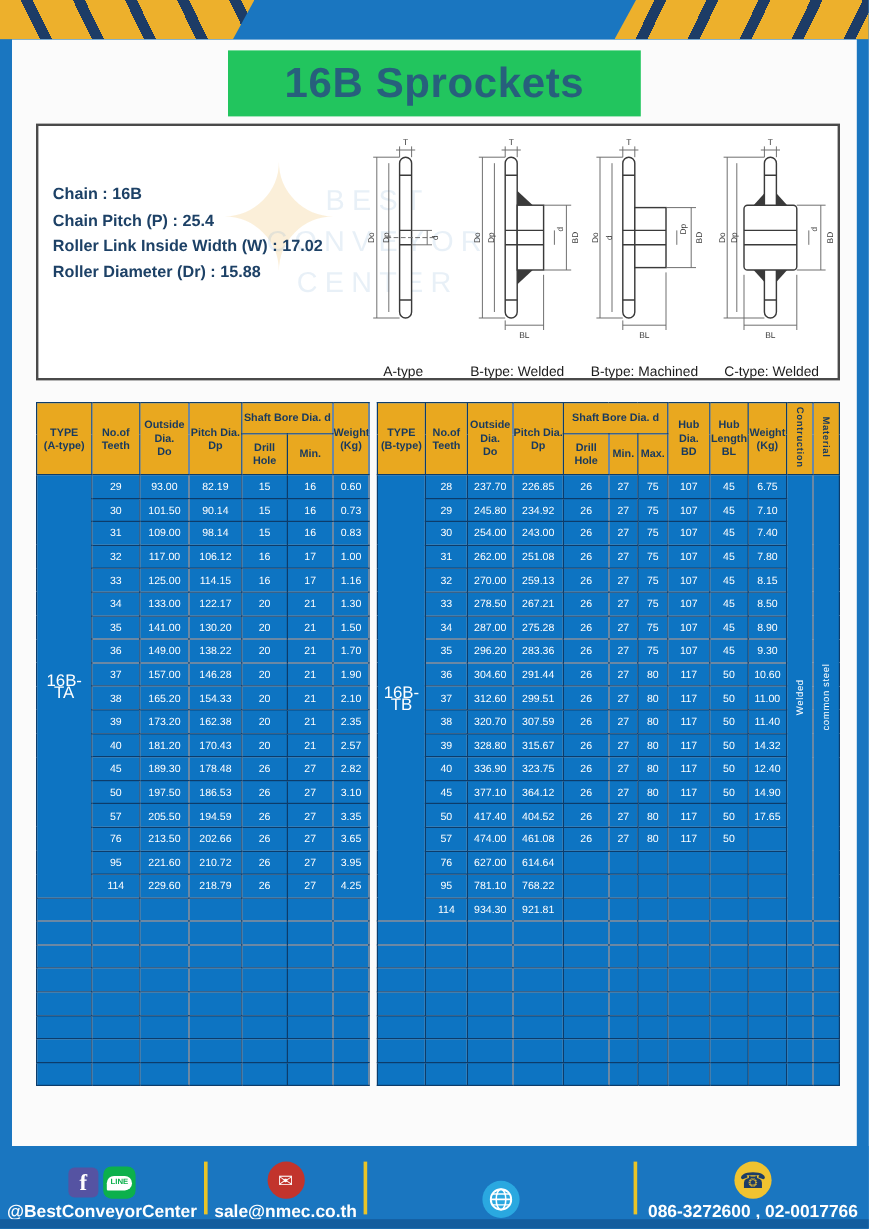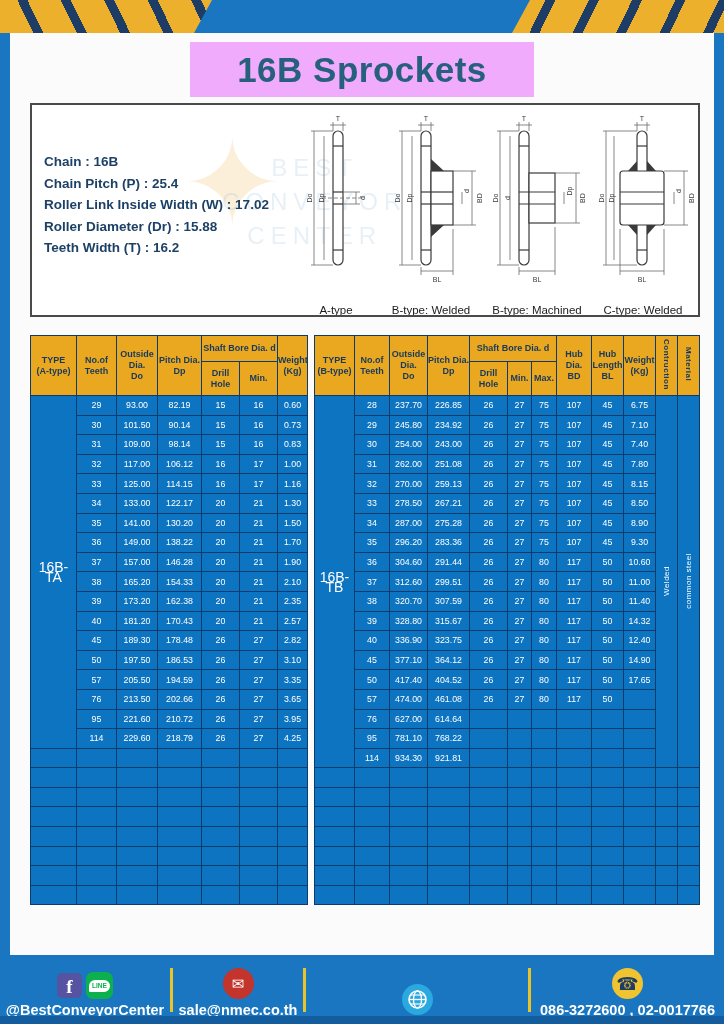--- a/index.html
+++ b/index.html
@@ -11,21 +11,21 @@
   .hazard-left { left:0; width:212px;
     background:repeating-linear-gradient(64deg,#edb02c 0 30px,#1d3c66 30px 39px);
     clip-path:polygon(0 0,100% 0,calc(100% - 18px) 100%,0 100%); }
   .hazard-right { right:0; width:212px;
     background:repeating-linear-gradient(116deg,#edb02c 0 30px,#1d3c66 30px 39px);
     clip-path:polygon(18px 0,100% 0,100% 100%,0 100%); }
 
   .page { position:absolute; left:10px; top:33px; width:704px; height:922px; background:#fbfbfb; }
 
   .title-banner { position:absolute; left:180px; top:9px; width:344px; height:55px;
-    background:#f0abfc; display:flex; align-items:center; justify-content:center; }
+    background:#22c55e; display:flex; align-items:center; justify-content:center; }
   .title-banner .t { font-size:35px; font-weight:bold; color:#27607c; letter-spacing:.5px; }
 
   
   .spec-box { position:absolute; left:20px; top:70px; width:670px; height:214px;
     background:#fff; border:2px solid #4a4a4a; overflow:hidden; }
   .watermark { position:absolute; left:150px; top:18px; text-align:center; pointer-events:none; }
   .watermark .star { font-size:120px; color:rgba(235,166,42,.18); line-height:120px; }
   .watermark .wm-lines { position:absolute; left:40px; top:28px; }
   .watermark .wm-lines div { font-size:24px; font-weight:normal; letter-spacing:6px;
     color:rgba(110,160,205,.16); line-height:34px; white-space:nowrap; }
@@ -90,21 +90,20 @@
         <div>CONVEYOR</div>
         <div>CENTER</div>
       </div>
     </div>
 
     <div class="spec-text">
       <div>Chain  :  16B</div>
       <div>Chain Pitch (P)  :  25.4</div>
       <div>Roller Link Inside Width (W)  :  17.02</div>
       <div>Roller Diameter (Dr)  : 15.88</div>
-      <div>Teeth Width (T)  :  16.2</div>
     </div>
 
     <div class="figures">
 
       <div class="fig">
         <svg width="84" height="172" viewBox="0 0 84 172">
           <text class="dimtxt" x="44" y="8" text-anchor="middle">T</text>
           <line class="dim" x1="36" y1="12" x2="52" y2="12"></line>
             <line class="dim" x1="39" y1="9" x2="39" y2="18"></line>
             <line class="dim" x1="49" y1="9" x2="49" y2="18"></line>

